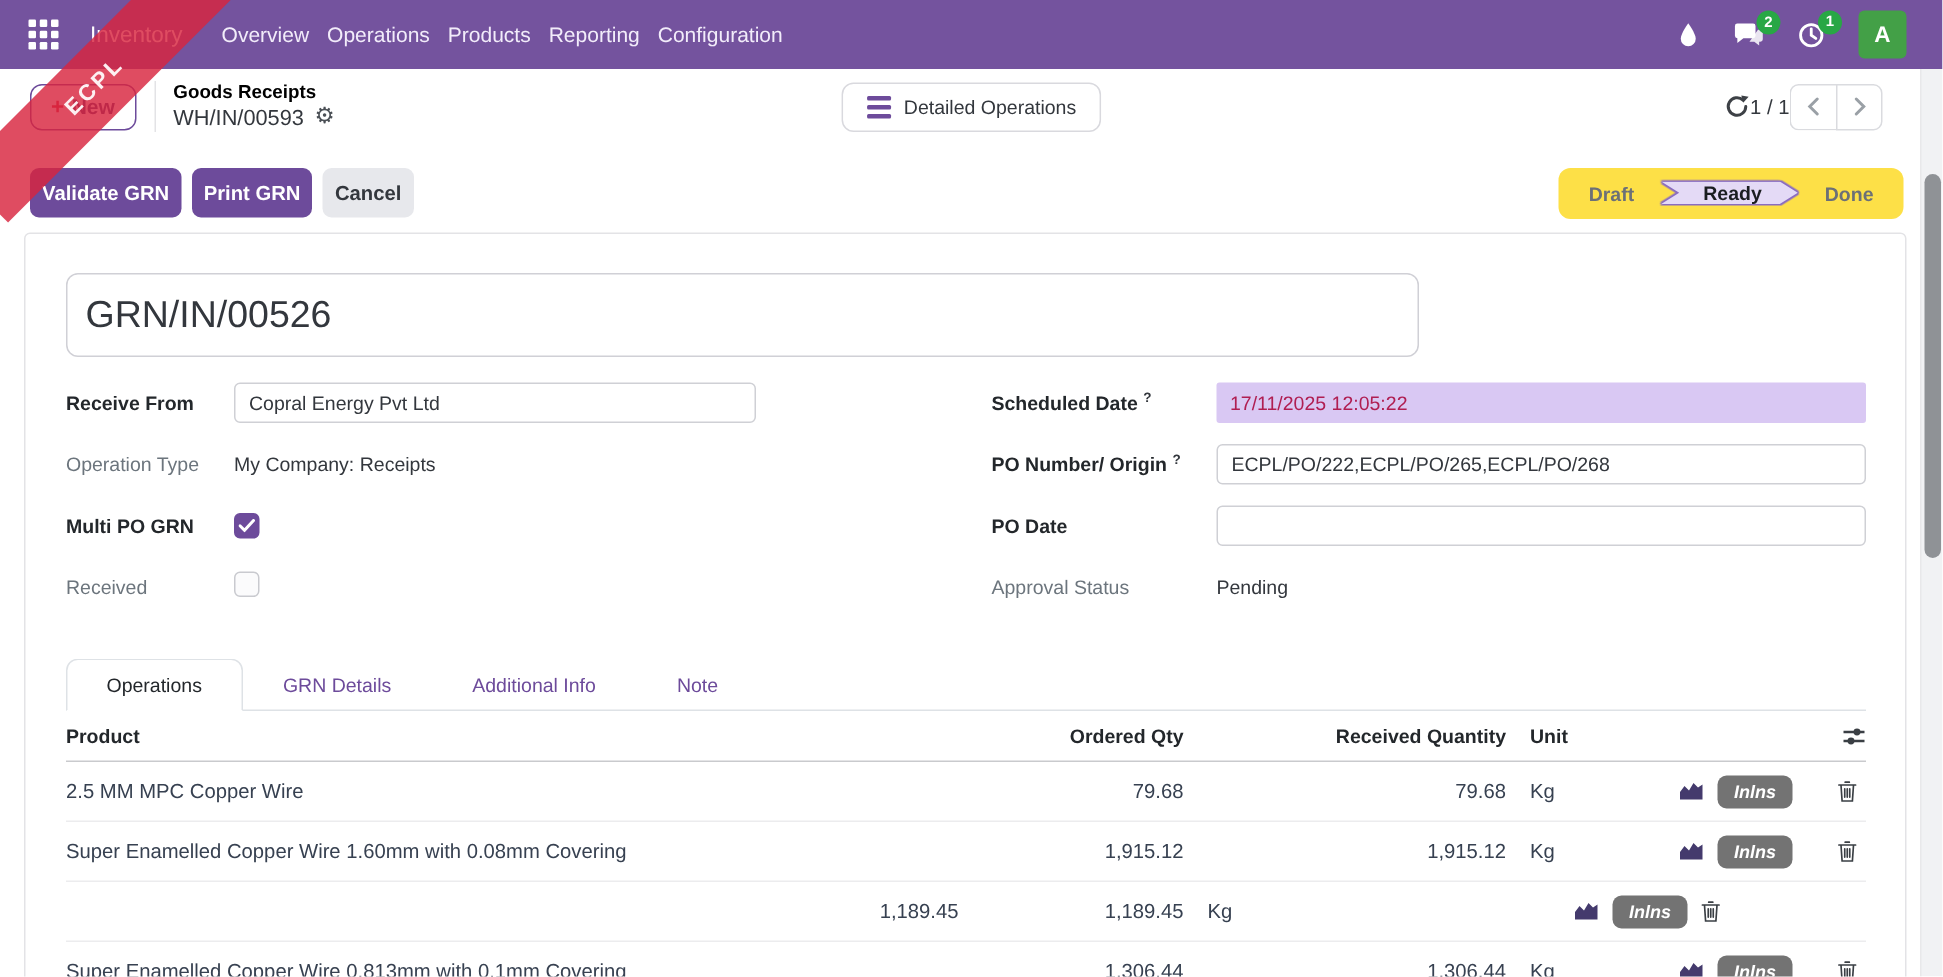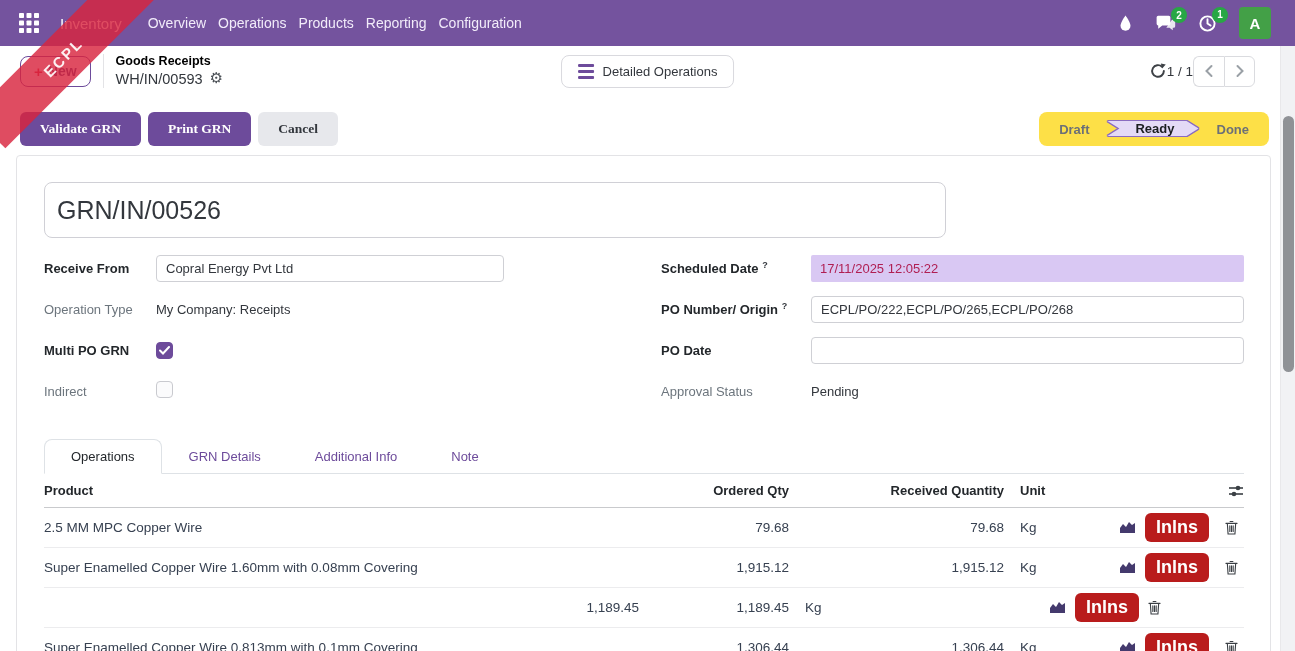--- a/index.html
+++ b/index.html
@@ -45,21 +45,21 @@
   .refresh-btn { background:none; border:none; cursor:pointer; display:flex; }
   .pager-count { font-size:13.5px; color:#33373d; }
   .pager-nav { display:flex; }
   .pager-nav button { width:31px; height:31px; background:#fff; border:1px solid #dadbdf;
     display:flex; align-items:center; justify-content:center; cursor:pointer; }
   .pager-nav button:first-child { border-radius:6px 0 0 6px; border-right:none; }
   .pager-nav button:last-child { border-radius:0 6px 6px 0; }
 
   
   .actionbar { height:59px; display:flex; align-items:flex-start; padding:16px 26px 0 20px; }
-  .btn { border:none; border-radius:6px; padding:9px 20px; font-size:13.5px; font-weight:bold; cursor:pointer;font-family:Liberation Serif, serif; }
+  .btn { border:none; border-radius:6px; padding:9px 8px; font-size:13.5px; font-weight:bold; cursor:pointer; }
   .btn-primary { background:#6d4b9b; color:#fff; margin-right:7px; }
   .btn-secondary { background:#e7e8ec; color:#33373d; }
   .statusbar { margin-left:auto; background:#fde047; border-radius:8px; height:34px;
     display:flex; align-items:center; padding:0 2px; }
   .step { font-size:13px; font-weight:600; color:#6c7077; padding:0 18px; }
   .step-active-wrap { filter:drop-shadow(1px 0 0 #8a6cc0) drop-shadow(-1px 0 0 #8a6cc0)
     drop-shadow(0 1px 0 #8a6cc0) drop-shadow(0 -1px 0 #8a6cc0); }
   .step.active { color:#1b1e21; font-weight:bold; background:#e4daf6; height:34px; line-height:34px;
     padding:0 24px 0 28px;
     clip-path:polygon(0 0, calc(100% - 12px) 0, 100% 50%, calc(100% - 12px) 100%, 0 100%, 12px 50%); }
@@ -93,22 +93,22 @@
 
   
   .grid-table { width:100%; }
   .trow { display:grid; grid-template-columns:1fr 150px 215px 70px 170px; align-items:center;
     border-bottom:1px solid #ececee; height:40px; font-size:13.5px; color:#374151; }
   .trow.thead { height:34px; border-bottom:1px solid #c9cacd; font-weight:bold; color:#23272b; font-size:13px; }
   .c-num { text-align:right; }
   .c-unit { padding-left:16px; }
   .c-actions { display:flex; align-items:center; gap:9px; padding-left:45px; }
   .c-actions .trash { margin-left:auto; margin-right:6px; }
-  .inlns-btn { background:#b91c1c; color:#fff; border:none; border-radius:6px; font-size:18px;
-    font-weight:bold; padding:4px 11px; cursor:pointer; }
+  .inlns-btn { background:#737373; color:#fff; border:none; border-radius:6px; font-size:12px;
+    font-weight:bold; padding:4px 11px; cursor:pointer;font-style:italic; }
   .icon-btn { background:none; border:none; cursor:pointer; display:flex; align-items:center; }
   .thead .c-actions { justify-content:flex-end; padding-left:0; }
 
   
   .scroll-track { position:absolute; top:46px; right:0; bottom:0; width:15px; background:#f1f2f4;
     border-left:1px solid #e8e8ea; z-index:50; }
   .scroll-thumb { position:absolute; top:70px; left:2px; width:11px; height:256px; background:#8f9296;
     border-radius:6px; cursor:grab; }
 </style>
 </head>
@@ -238,21 +238,21 @@
         <span class="flabel">Multi PO GRN</span>
         <span class="fvalue">
           <span class="cb checked">
             <svg width="11" height="9" viewBox="0 0 11 9">
                 <polyline points="1,4.5 4,7.5 10,1" fill="none" stroke="#fff" stroke-width="2" stroke-linecap="round"></polyline>
               </svg>
           </span>
         </span>
       </div>
       <div class="frow" style="margin-top:13px;">
-        <span class="flabel muted">Indirect</span>
+        <span class="flabel muted">Received</span>
         <span class="fvalue">
           <span class="cb"></span>
         </span>
       </div>
     </div>
 
     <div>
       <div class="frow">
         <span class="flabel wide">
           <span>Scheduled Date</span>&nbsp;<sup>?</sup>

